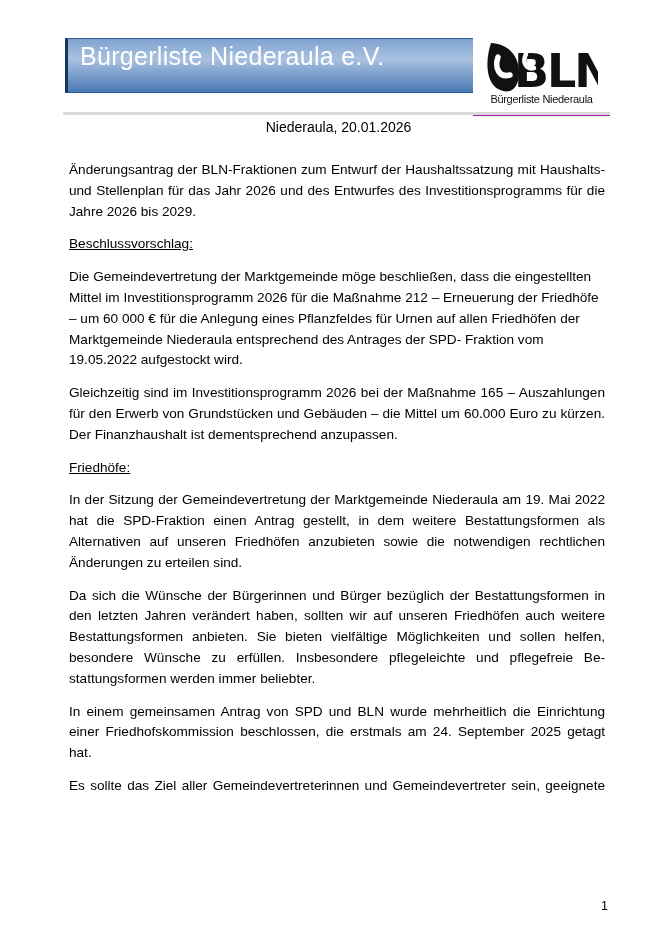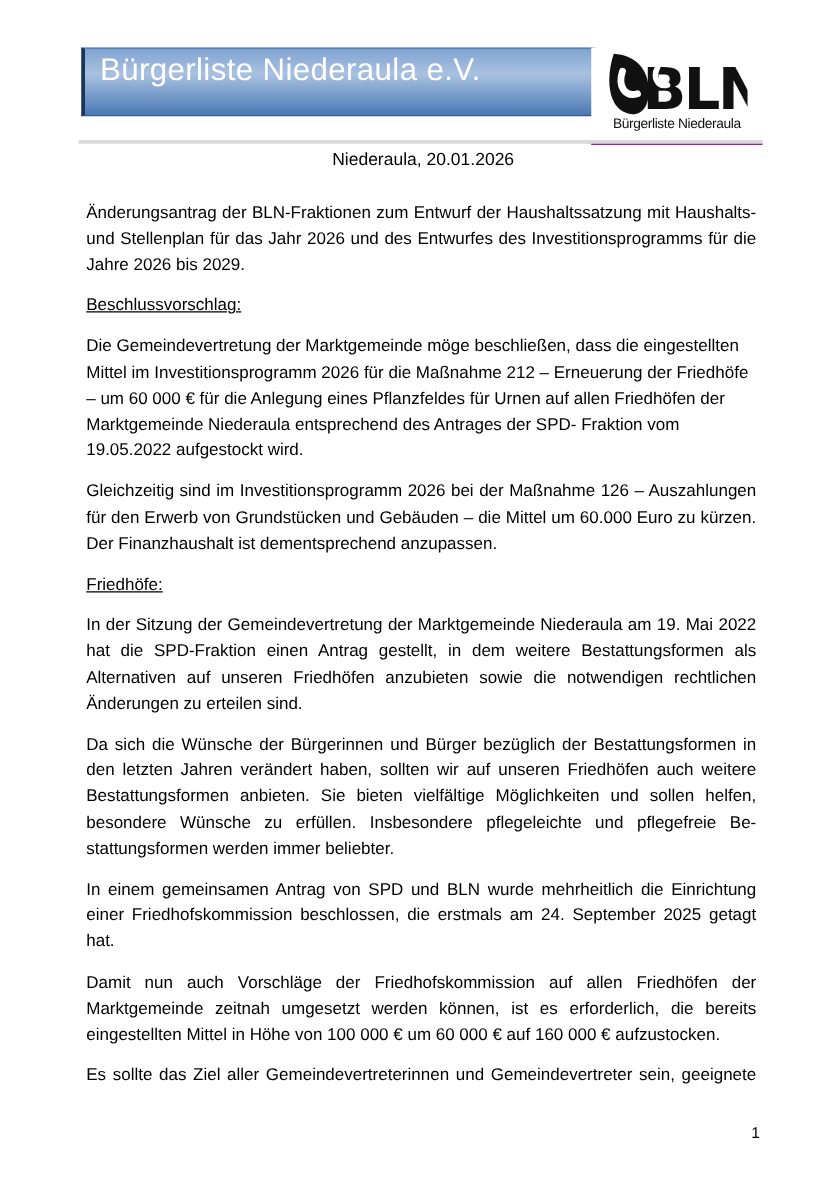--- a/index.html
+++ b/index.html
@@ -84,30 +84,29 @@
 
   <div class="body-col">
 
     <p class="bold justify">Änderungsantrag der BLN-Fraktionen zum Entwurf der Haushaltssatzung mit Haushalts- und Stellenplan für das Jahr 2026 und des Entwurfes des Investitionsprogramms für die Jahre 2026 bis 2029.</p>
 
 
     <p class="bold underline">Beschlussvorschlag:</p>
 
     <p>Die Gemeindevertretung der Marktgemeinde möge beschließen, dass die eingestellten Mittel im Investitionsprogramm 2026 für die Maßnahme 212 – Erneuerung der Friedhöfe – um 60 000 € für die Anlegung eines Pflanzfeldes für Urnen auf allen Friedhöfen der Marktgemeinde Niederaula entsprechend des Antrages der SPD- Fraktion vom 19.05.2022 aufgestockt wird.</p>
 
-    <p class="justify">Gleichzeitig sind im Investitionsprogramm 2026 bei der Maßnahme 126 – Auszahlungen für den Erwerb von Grundstücken und Gebäuden – die Mittel um 60.000 Euro zu kürzen. Der Finanzhaushalt ist dementsprechend anzupassen.</p>
+    <p class="justify">Gleichzeitig sind im Investitionsprogramm 2026 bei der Maßnahme 165 – Auszahlungen für den Erwerb von Grundstücken und Gebäuden – die Mittel um 60.000 Euro zu kürzen. Der Finanzhaushalt ist dementsprechend anzupassen.</p>
 
     <p class="bold underline gap-top">Friedhöfe:</p>
 
     <p class="justify">In der Sitzung der Gemeindevertretung der Marktgemeinde Niederaula am 19. Mai 2022 hat die SPD-Fraktion einen Antrag gestellt, in dem weitere Bestattungsformen als Alternativen auf unseren Friedhöfen anzubieten sowie die notwendigen rechtlichen Änderungen zu erteilen sind.</p>
 
     <p class="justify">Da sich die Wünsche der Bürgerinnen und Bürger bezüglich der Bestattungsformen in den letzten Jahren verändert haben, sollten wir auf unseren Friedhöfen auch weitere Bestattungsformen anbieten. Sie bieten vielfältige Möglichkeiten und sollen helfen, besondere Wünsche zu erfüllen. Insbesondere pflegeleichte und pflegefreie Be-stattungsformen werden immer beliebter.</p>
 
     <p class="justify">In einem gemeinsamen Antrag von SPD und BLN wurde mehrheitlich die Einrichtung einer Friedhofskommission beschlossen, die erstmals am 24. September 2025 getagt hat.</p>
 
-    <p class="justify">Damit nun auch Vorschläge der Friedhofskommission auf allen Friedhöfen der Marktgemeinde zeitnah umgesetzt werden können, ist es erforderlich, die bereits eingestellten Mittel in Höhe von 100 000 € um 60 000 € auf 160 000 € aufzustocken.</p>
 
     <p class="stretch-last">Es sollte das Ziel aller Gemeindevertreterinnen und Gemeindevertreter sein, geeignete</p>
   </div>
 
   <div class="page-number">1</div>
 
 </div>
 
 </body></html>

